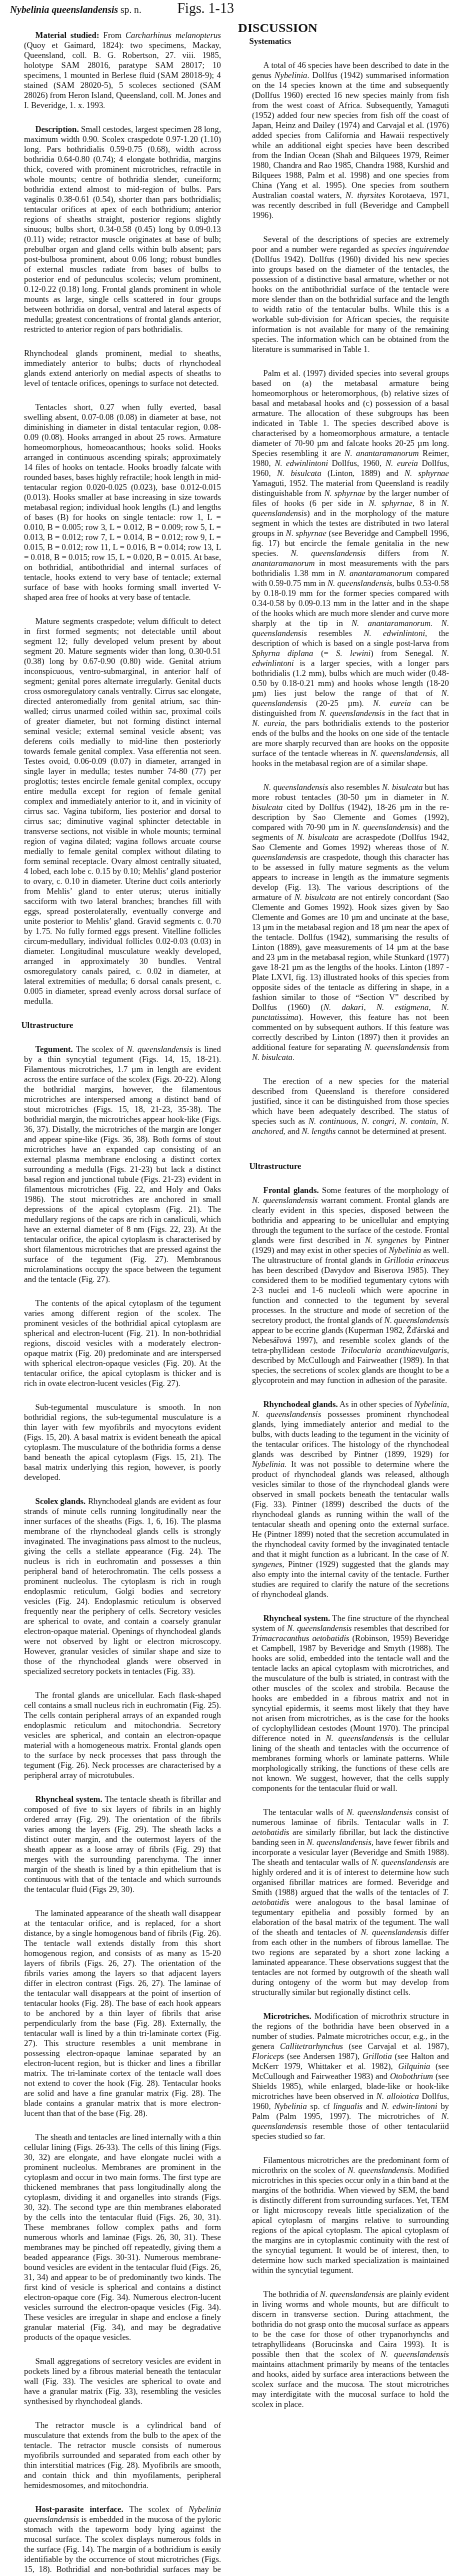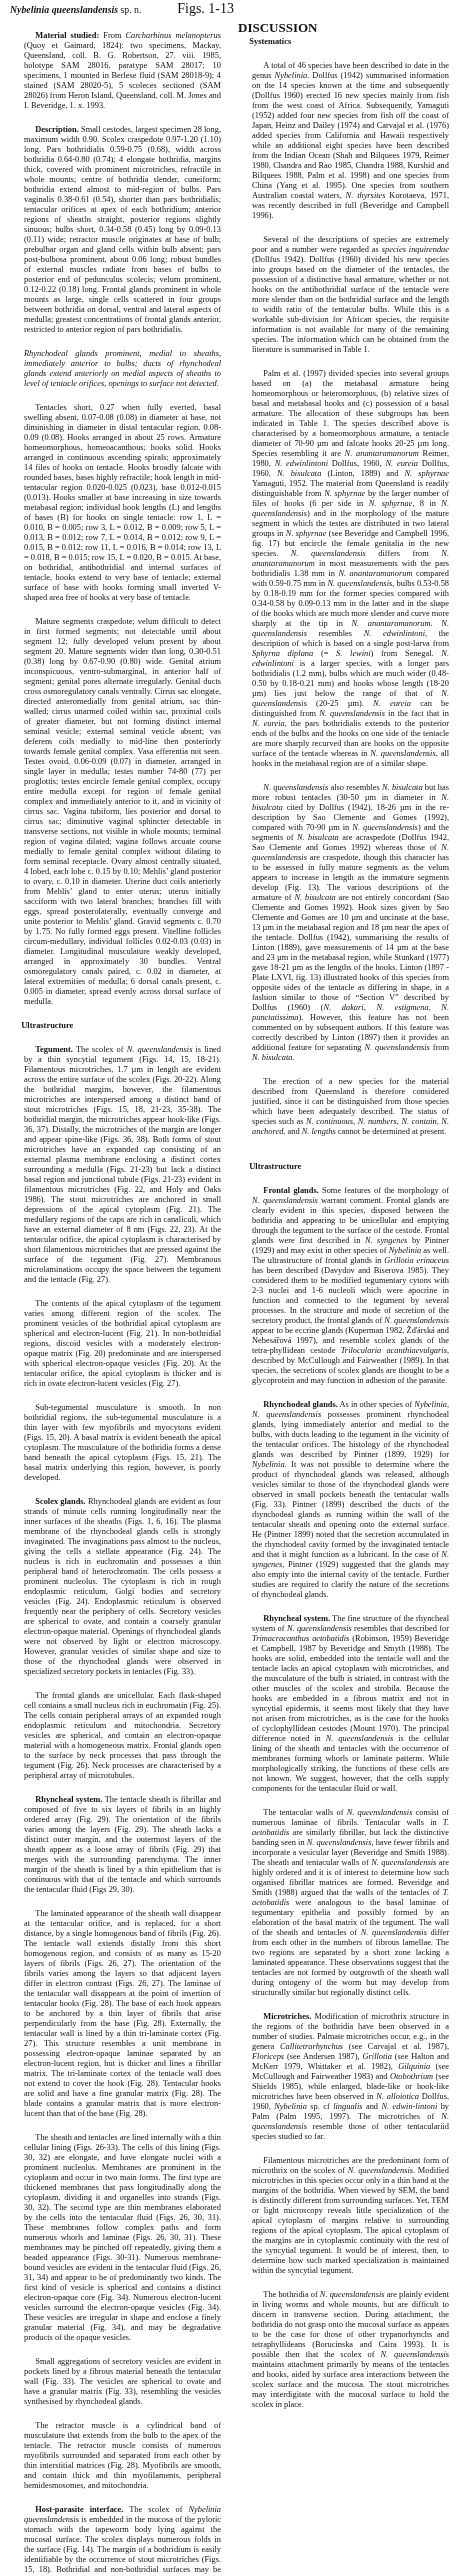--- a/index.html
+++ b/index.html
@@ -27,21 +27,21 @@
 <div class="col left">
   <div class="title-row">
     <span>
       <span class="name">Nybelinia queenslandensis</span><span> sp. n.</span>
     </span>
     <span class="figs">Figs. 1-13</span>
   </div>
   <div id="left-body">
       <p><span class="lead">Material studied:</span><span> From <i>Carcharhinus melanopterus</i> (Quoy et Gaimard, 1824): two specimens, Mackay, Queensland, coll. B. G. Robertson, 27. viii. 1985, holotype SAM 28016, paratype SAM 28017; 10 specimens, 1 mounted in Berlese fluid (SAM 28018-9); 4 stained (SAM 28020-5), 5 scoleces sectioned (SAM 28026) from Heron Island, Queensland, coll. M. Jones and I. Beveridge, 1. x. 1993.</span></p>
       <p><span class="lead">Description.</span><span> Small cestodes, largest specimen 28 long, maximum width 0.90. Scolex craspedote 0.97-1.20 (1.10) long. Pars bothridialis 0.59-0.75 (0.68), width across bothridia 0.64-0.80 (0.74); 4 elongate bothridia, margins thick, covered with prominent microtriches, refractile in whole mounts; centre of bothridia slender, cuneiform; bothridia extend almost to mid-region of bulbs. Pars vaginalis 0.38-0.61 (0.54), shorter than pars bothridialis; tentacular orifices at apex of each bothridium; anterior regions of sheaths straight, posterior regions slightly sinuous; bulbs short, 0.34-0.58 (0.45) long by 0.09-0.13 (0.11) wide; retractor muscle originates at base of bulb; prebulbar organ and gland cells within bulb absent; pars post-bulbosa prominent, about 0.06 long; robust bundles of external muscles radiate from bases of bulbs to posterior end of pedunculus scolecis; velum prominent, 0.12-0.22 (0.18) long. Frontal glands prominent in whole mounts as large, single cells scattered in four groups between bothridia on dorsal, ventral and lateral aspects of medulla; greatest concentrations of frontal glands anterior, restricted to anterior region of pars bothridialis.</span></p>
-      <p style="text-indent: 0px; font-style: italic;"><span>Rhynchodeal glands prominent, medial to sheaths, immediately anterior to bulbs; ducts of rhynchodeal glands extend anteriorly on medial aspects of sheaths to level of tentacle orifices, openings to surface not detected.</span></p>
+      <p style="text-indent: 0px;"><span>Rhynchodeal glands prominent, medial to sheaths, immediately anterior to bulbs; ducts of rhynchodeal glands extend anteriorly on medial aspects of sheaths to level of tentacle orifices, openings to surface not detected.</span></p>
       <p><span>Tentacles short, 0.27 when fully everted, basal swelling absent, 0.07-0.08 (0.08) in diameter at base, not diminishing in diameter in distal tentacular region, 0.08-0.09 (0.08). Hooks arranged in about 25 rows. Armature homeomorphous, homeoacanthous; hooks solid. Hooks arranged in continuous ascending spirals; approximately 14 files of hooks on tentacle. Hooks broadly falcate with rounded bases, bases highly refractile; hook length in mid-tentacular region 0.020-0.025 (0.023), base 0.012-0.015 (0.013). Hooks smaller at base increasing in size towards metabasal region; individual hook lengths (L) and lengths of bases (B) for hooks on single tentacle: row 1, L = 0.010, B = 0.005; row 3, L = 0.012, B = 0.009; row 5, L = 0.013, B = 0.012; row 7, L = 0.014, B = 0.012; row 9, L = 0.015, B = 0.012; row 11, L = 0.016, B = 0.014; row 13, L = 0.018, B = 0.015; row 15, L = 0.020, B = 0.015. At base, on bothridial, antibothridial and internal surfaces of tentacle, hooks extend to very base of tentacle; external surface of base with hooks forming small inverted V-shaped area free of hooks at very base of tentacle.</span></p>
       <p><span>Mature segments craspedote; velum difficult to detect in first formed segments; not detectable until about segment 12; fully developed velum present by about segment 20. Mature segments wider than long, 0.30-0.51 (0.38) long by 0.67-0.90 (0.80) wide. Genital atrium inconspicuous, ventro-submarginal, in anterior half of segment; genital pores alternate irregularly. Genital ducts cross osmoregulatory canals ventrally. Cirrus sac elongate, directed anteromedially from genital atrium, sac thin-walled; cirrus unarmed coiled within sac, proximal coils of greater diameter, but not forming distinct internal seminal vesicle; external seminal vesicle absent; vas deferens coils medially to mid-line then posteriorly towards female genital complex. Vasa efferentia not seen. Testes ovoid, 0.06-0.09 (0.07) in diameter, arranged in single layer in medulla; testes number 74-80 (77) per proglottis; testes encircle female genital complex, occupy entire medulla except for region of female genital complex and immediately anterior to it, and in vicinity of cirrus sac. Vagina tubiform, lies posterior and dorsal to cirrus sac; diminutive vaginal sphincter detectable in transverse sections, not visible in whole mounts; terminal region of vagina dilated; vagina follows arcuate course medially to female genital complex without dilating to form seminal receptacle. Ovary almost centrally situated, 4 lobed, each lobe c. 0.15 by 0.10; Mehlis’ gland posterior to ovary, c. 0.10 in diameter. Uterine duct coils anteriorly from Mehlis’ gland to enter uterus; uterus initially sacciform with two lateral branches; branches fill with eggs, spread posterolaterally, eventually converge and unite posterior to Mehlis’ gland. Gravid segments c. 0.70 by 1.75. No fully formed eggs present. Vitelline follicles circum-medullary, individual follicles 0.02-0.03 (0.03) in diameter. Longitudinal musculature weakly developed, arranged in approximately 30 bundles. Ventral osmoregulatory canals paired, c. 0.02 in diameter, at lateral extremities of medulla; 6 dorsal canals present, c. 0.005 in diameter, spread evenly across dorsal surface of medulla.</span></p>
       <div class="h-sub">Ultrastructure</div>
       <p><span class="lead">Tegument.</span><span> The scolex of <i>N. queenslandensis</i> is lined by a thin syncytial tegument (Figs. 14, 15, 18-21). Filamentous microtriches, 1.7 µm in length are evident across the entire surface of the scolex (Figs. 20-22). Along the bothridial margins, however, the filamentous microtriches are interspersed among a distinct band of stout microtriches (Figs. 15, 18, 21-23, 35-38). The bothridial margin, the microtriches appear hook-like (Figs. 36, 37). Distally, the microtriches of the margin are longer and appear spine-like (Figs. 36, 38). Both forms of stout microtriches have an expanded cap consisting of an external plasma membrane enclosing a distinct cortex surrounding a medulla (Figs. 21-23) but lack a distinct basal region and junctional tubule (Figs. 21-23) evident in filamentous microtriches (Fig. 22, and Holy and Oaks 1986). The stout microtriches are anchored in small depressions of the apical cytoplasm (Fig. 21). The medullary regions of the caps are rich in canaliculi, which have an external diameter of 8 nm (Figs. 22, 23). At the tentacular orifice, the apical cytoplasm is characterised by short filamentous microtriches that are pressed against the surface of the tegument (Fig. 27). Membranous microlaminations occupy the space between the tegument and the tentacle (Fig. 27).</span></p>
       <p><span>The contents of the apical cytoplasm of the tegument varies among different region of the scolex. The prominent vesicles of the bothridial apical cytoplasm are spherical and electron-lucent (Fig. 21). In non-bothridial regions, discoid vesicles with a moderately electron-opaque matrix (Fig. 20) predominate and are interspersed with spherical electron-opaque vesicles (Fig. 20). At the tentacular orifice, the apical cytoplasm is thicker and is rich in ovate electron-lucent vesicles (Fig. 27).</span></p>
       <p><span>Sub-tegumental musculature is smooth. In non bothridial regions, the sub-tegumental musculature is a thin layer with few myofibrils and myocytons evident (Figs. 15, 20). A basal matrix is evident beneath the apical cytoplasm. The musculature of the bothridia forms a dense band beneath the apical cytoplasm (Figs. 15, 21). The basal matrix underlying this region, however, is poorly developed.</span></p>
       <p><span class="lead">Scolex glands.</span><span> Rhynchodeal glands are evident as four strands of minute cells running longitudinally near the inner surfaces of the sheaths (Figs. 1, 6, 16). The plasma membrane of the rhynchodeal glands cells is strongly invaginated. The invaginations pass almost to the nucleus, giving the cells a stellate appearance (Fig. 24). The nucleus is rich in euchromatin and possesses a thin peripheral band of heterochromatin. The cells possess a prominent nucleolus. The cytoplasm is rich in rough endoplasmic reticulum, Golgi bodies and secretory vesicles (Fig. 24). Endoplasmic reticulum is observed frequently near the periphery of cells. Secretory vesicles are spherical to ovate, and contain a coarsely granular electron-opaque material. Openings of rhynchodeal glands were not observed by light or electron microscopy. However, granular vesicles of similar shape and size to those of the rhynchodeal glands were observed in specialized secretory pockets in tentacles (Fig. 33).</span></p>
       <p><span>The frontal glands are unicellular. Each flask-shaped cell contains a small nucleus rich in euchromatin (Fig. 25). The cells contain peripheral arrays of an expanded rough endoplasmic reticulum and mitochondria. Secretory vesicles are spherical, and contain an electron-opaque material with a homogeneous matrix. Frontal glands open to the surface by neck processes that pass through the tegument (Fig. 26). Neck processes are characterised by a peripheral array of microtubules.</span></p>
       <p><span class="lead">Rhyncheal system.</span><span> The tentacle sheath is fibrillar and composed of five to six layers of fibrils in an highly ordered array (Fig. 29). The orientation of the fibrils varies among the layers (Fig. 29). The sheath lacks a distinct outer margin, and the outermost layers of the sheath appear as a loose array of fibrils (Fig. 29) that merges with the surrounding parenchyma. The inner margin of the sheath is lined by a thin epithelium that is continuous with that of the tentacle and which surrounds the tentacular fluid (Figs 29, 30).</span></p>
       <p><span>The laminated appearance of the sheath wall disappear at the tentacular orifice, and is replaced, for a short distance, by a single homogenous band of fibrils (Fig. 26). The tentacle wall extends distally from this short homogenous region, and consists of as many as 15-20 layers of fibrils (Figs. 26, 27). The orientation of the fibrils varies among the layers so that adjacent layers differ in electron contrast (Figs. 26, 27). The laminae of the tentacular wall disappears at the point of insertion of tentacular hooks (Fig. 28). The base of each hook appears to be anchored by a thin layer of fibrils that arise perpendicularly from the base (Fig. 28). Externally, the tentacular wall is lined by a thin tri-laminate cortex (Fig. 27). This structure resembles a unit membrane in possessing electron-opaque laminae separated by an electron-lucent region, but is thicker and lines a fibrillar matrix. The tri-laminate cortex of the tentacle wall does not extend to cover the hook (Fig. 28). Tentacular hooks are solid and have a fine granular matrix (Fig. 28). The blade contains a granular matrix that is more electron-lucent than that of the base (Fig. 28).</span></p>
@@ -53,21 +53,21 @@
 </div>
 
 <div class="col right">
   <div id="right-body">
       <div class="h-sec">DISCUSSION</div>
       <div class="h-sub">Systematics</div>
       <p><span>A total of 46 species have been described to date in the genus <i>Nybelinia</i>. Dollfus (1942) summarised information on the 14 species known at the time and subsequently (Dollfus 1960) erected 16 new species mainly from fish from the west coast of Africa. Subsequently, Yamaguti (1952) added four new species from fish off the coast of Japan, Heinz and Dailey (1974) and Carvajal et al. (1976) added species from California and Hawaii respectively while an additional eight species have been described from the Indian Ocean (Shah and Bilquees 1979, Reimer 1980, Chandra and Rao 1985, Chandra 1988, Kurshid and Bilquees 1988, Palm et al. 1998) and one species from China (Yang et al. 1995). One species from southern Australian coastal waters, <i>N. thyrsites</i> Korotaeva, 1971, was recently described in full (Beveridge and Campbell 1996).</span></p>
       <p><span>Several of the descriptions of species are extremely poor and a number were regarded as <i>species inquirendae</i> (Dollfus 1942). Dollfus (1960) divided his new species into groups based on the diameter of the tentacles, the possession of a distinctive basal armature, whether or not hooks on the antibothridial surface of the tentacle were more slender than on the bothridial surface and the length to width ratio of the tentacular bulbs. While this is a workable sub-division for African species, the requisite information is not available for many of the remaining species. The information which can be obtained from the literature is summarised in Table 1.</span></p>
       <p><span>Palm et al. (1997) divided species into several groups based on (a) the metabasal armature being homeomorphous or heteromorphous, (b) relative sizes of basal and metabasal hooks and (c) possession of a basal armature. The allocation of these subgroups has been indicated in Table 1. The species described above is characterised by a homeomorphous armature, a tentacle diameter of 70-90 µm and falcate hooks 20-25 µm long. Species resembling it are <i>N. anantaramanorum</i> Reimer, 1980, <i>N. edwinlintoni</i> Dollfus, 1960, <i>N. eureia</i> Dollfus, 1960, <i>N. bisulcata</i> (Linton, 1889) and <i>N. sphyrnae</i> Yamaguti, 1952. The material from Queensland is readily distinguishable from <i>N. sphyrnae</i> by the larger number of files of hooks (6 per side in <i>N. sphyrnae</i>, 8 in <i>N. queenslandensis</i>) and in the morphology of the mature segment in which the testes are distributed in two lateral groups in <i>N. sphyrnae</i> (see Beveridge and Campbell 1996, fig. 17) but encircle the female genitalia in the new species. <i>N. queenslandensis</i> differs from <i>N. anantaramanorum</i> in most measurements with the pars bothridialis 1.38 mm in <i>N. anantaramanorum</i> compared with 0.59-0.75 mm in <i>N. queenslandensis</i>, bulbs 0.53-0.58 by 0.18-0.19 mm for the former species compared with 0.34-0.58 by 0.09-0.13 mm in the latter and in the shape of the hooks which are much more slender and curve more sharply at the tip in <i>N. anantaramanorum</i>. <i>N. queenslandensis</i> resembles <i>N. edwinlintoni</i>, the description of which is based on a single post-larva from <i>Sphyrna diplana</i> (= <i>S. lewini</i>) from Senegal. <i>N. edwinlintoni</i> is a larger species, with a longer pars bothridialis (1.2 mm), bulbs which are much wider (0.48-0.50 by 0.18-0.21 mm) and hooks whose length (18-20 µm) lies just below the range of that of <i>N. queenslandensis</i> (20-25 µm). <i>N. eureia</i> can be distinguished from <i>N. queenslandensis</i> in the fact that in <i>N. eureia</i>, the pars bothridialis extends to the posterior ends of the bulbs and the hooks on one side of the tentacle are more sharply recurved than are hooks on the opposite surface of the tentacle whereas in <i>N. queenslandensis</i>, all hooks in the metabasal region are of a similar shape.</span></p>
       <p><span><i>N. queenslandensis</i> also resembles <i>N. bisulcata</i> but has more robust tentacles (30-50 µm in diameter in <i>N. bisulcata</i> cited by Dollfus (1942), 18-26 µm in the re-description by Sao Clemente and Gomes (1992), compared with 70-90 µm in <i>N. queenslandensis</i>) and the segments of <i>N. bisulcata</i> are acraspedote (Dollfus 1942, Sao Clemente and Gomes 1992) whereas those of <i>N. queenslandensis</i> are craspedote, though this character has to be assessed in fully mature segments as the velum appears to increase in length as the immature segments develop (Fig. 13). The various descriptions of the armature of <i>N. bisulcata</i> are not entirely concordant (Sao Clemente and Gomes 1992). Hook sizes given by Sao Clemente and Gomes are 10 µm and uncinate at the base, 13 µm in the metabasal region and 18 µm near the apex of the tentacle. Dollfus (1942), summarising the results of Linton (1889), gave measurements of 14 µm at the base and 23 µm in the metabasal region, while Stunkard (1977) gave 18-21 µm as the lengths of the hooks. Linton (1897 - Plate LXVI, fig. 13) illustrated hooks of this species from opposite sides of the tentacle as differing in shape, in a fashion similar to those of “Section V” described by Dollfus (1960) (<i>N. dakari</i>, <i>N. estigmena</i>, <i>N. punctatissima</i>). However, this feature has not been commented on by subsequent authors. If this feature was correctly described by Linton (1897) then it provides an additional feature for separating <i>N. queenslandensis</i> from <i>N. bisulcata</i>.</span></p>
-      <p><span>The erection of a new species for the material described from Queensland is therefore considered justified, since it can be distinguished from those species which have been adequately described. The status of species such as <i>N. continuous</i>, <i>N. numbers</i>, <i>N. contain</i>, <i>N. anchored</i>, and <i>N. lengths</i> cannot be determined at present.</span></p>
+      <p><span>The erection of a new species for the material described from Queensland is therefore considered justified, since it can be distinguished from those species which have been adequately described. The status of species such as <i>N. continuous</i>, <i>N. congri</i>, <i>N. contain</i>, <i>N. anchored</i>, and <i>N. lengths</i> cannot be determined at present.</span></p>
       <div class="gap"></div>
       <div class="h-sub">Ultrastructure</div>
       <p><span class="lead">Frontal glands.</span><span> Some features of the morphology of <i>N. queenslandensis</i> warrant comment. Frontal glands are clearly evident in this species, disposed between the bothridia and appearing to be unicellular and emptying through the tegument to the surface of the cestode. Frontal glands were first described in <i>N. syngenes</i> by Pintner (1929) and may exist in other species of <i>Nybelinia</i> as well. The ultrastructure of frontal glands in <i>Grillotia erinaceus</i> has been described (Davydov and Biserova 1985). They considered them to be modified tegumentary cytons with 2-3 nuclei and 1-6 nucleoli which were apocrine in function and connected to the tegument by several processes. In the structure and mode of secretion of the secretory product, the frontal glands of <i>N. queenslandensis</i> appear to be eccrine glands (Kuperman 1982, Žďárská and Nebesářová 1997), and resemble scolex glands of the tetra-phyllidean cestode <i>Trilocularia acanthiaevulgaris</i>, described by McCullough and Fairweather (1989). In that species, the secretions of scolex glands are thought to be a glycoprotein and may function in adhesion of the parasite.</span></p>
       <p><span class="lead">Rhynchodeal glands.</span><span> As in other species of <i>Nybelinia</i>, <i>N. queenslandensis</i> possesses prominent rhynchodeal glands, lying immediately anterior and medial to the bulbs, with ducts leading to the tegument in the vicinity of the tentacular orifices. The histology of the rhynchodeal glands was described by Pintner (1899, 1929) for <i>Nybelinia</i>. It was not possible to determine where the product of rhynchodeal glands was released, although vesicles similar to those of the rhynchodeal glands were observed in small pockets beneath the tentacular walls (Fig. 33). Pintner (1899) described the ducts of the rhynchodeal glands as running within the wall of the tentacular sheath and opening onto the external surface. He (Pintner 1899) noted that the secretion accumulated in the rhynchodeal cavity formed by the invaginated tentacle and that it might function as a lubricant. In the case of <i>N. syngenes</i>, Pintner (1929) suggested that the glands may also empty into the internal cavity of the tentacle. Further studies are required to clarify the nature of the secretions of rhynchodeal glands.</span></p>
       <p><span class="lead">Rhyncheal system.</span><span> The fine structure of the rhyncheal system of <i>N. queenslandensis</i> resembles that described for <i>Trimacracanthus aetobatidis</i> (Robinson, 1959) Beveridge et Campbell, 1987 by Beveridge and Smyth (1988). The hooks are solid, embedded into the tentacle wall and the tentacle lacks an apical cytoplasm with microtriches, and the musculature of the bulb is striated, in contrast with the other muscles of the scolex and strobila. Because the hooks are embedded in a fibrous matrix and not in syncytial epidermis, it seems most likely that they have not arisen from microtriches, as is the case for the hooks of cyclophyllidean cestodes (Mount 1970). The principal difference noted in <i>N. queenslandensis</i> is the cellular lining of the sheath and tentacles with the occurrence of membranes forming whorls or laminate patterns. While morphologically striking, the functions of these cells are not known. We suggest, however, that the cells supply components for the tentacular fluid or wall.</span></p>
       <p><span>The tentacular walls of <i>N. queenslandensis</i> consist of numerous laminae of fibrils. Tentacular walls in <i>T. aetobatidis</i> are similarly fibrillar, but lack the distinctive banding seen in <i>N. queenslandensis,</i> have fewer fibrils and incorporate a vesicular layer (Beveridge and Smith 1988). The sheath and tentacular walls of <i>N. queenslandensis</i> are highly ordered and it is of interest to determine how such organised fibrillar matrices are formed. Beveridge and Smith (1988) argued that the walls of the tentacles of <i>T. aetobatidis</i> were analogous to the basal laminae of tegumentary epithelia and possibly formed by an elaboration of the basal matrix of the tegument. The wall of the sheath and tentacles of <i>N. queenslandensis</i> differ from each other in the numbers of fibrous lamellae. The two regions are separated by a short zone lacking a laminated appearance. These observations suggest that the tentacles are not formed by outgrowth of the sheath wall during ontogeny of the worm but may develop from structurally similar but regionally distinct cells.</span></p>
       <p><span class="lead">Microtriches.</span><span> Modification of microthrix structure in the regions of the bothridia have been observed in a number of studies. Palmate microtriches occur, e.g., in the genera <i>Callitetrarhynchus</i> (see Carvajal et al. 1987), <i>Floriceps</i> (see Andersen 1987), <i>Grillotia</i> (see Halton and McKerr 1979, Whittaker et al. 1982), <i>Gilquinia</i> (see McCullough and Fairweather 1983) and <i>Otobothrium</i> (see Shields 1985), while enlarged, blade-like or hook-like microtriches have been observed in <i>N. alloiotica</i> Dollfus, 1960, <i>Nybelinia</i> sp. cf <i>lingualis</i> and <i>N. edwin-lintoni</i> by Palm (Palm 1995, 1997). The microtriches of <i>N. queenslandensis</i> resemble those of other tentaculariid species studied so far.</span></p>
       <p><span>Filamentous microtriches are the predominant form of microthrix on the scolex of <i>N. queenslandensis</i>. Modified microtriches in this species occur only in a thin band at the margins of the bothridia. When viewed by SEM, the band is distinctly different from surrounding surfaces. Yet, TEM or light microscopy reveals little specialization of the apical cytoplasm of margins relative to surrounding regions of the apical cytoplasm. The apical cytoplasm of the margins are in cytoplasmic continuity with the rest of the syncytial tegument. It would be of interest, then, to determine how such marked specialization is maintained within the syncytial tegument.</span></p>
       <p><span>The bothridia of <i>N. queenslandensis</i> are plainly evident in living worms and whole mounts, but are difficult to discern in transverse section. During attachment, the bothridia do not grasp onto the mucosal surface as appears to be the case for those of other trypanorhynchs and tetraphyllideans (Borucinska and Caira 1993). It is possible then that the scolex of <i>N. queenslandensis</i> maintains attachment primarily by means of the tentacles and hooks, aided by surface area interactions between the scolex surface and the mucosa. The stout microtriches may interdigitate with the mucosal surface to hold the scolex in place.</span></p>
     </div>

